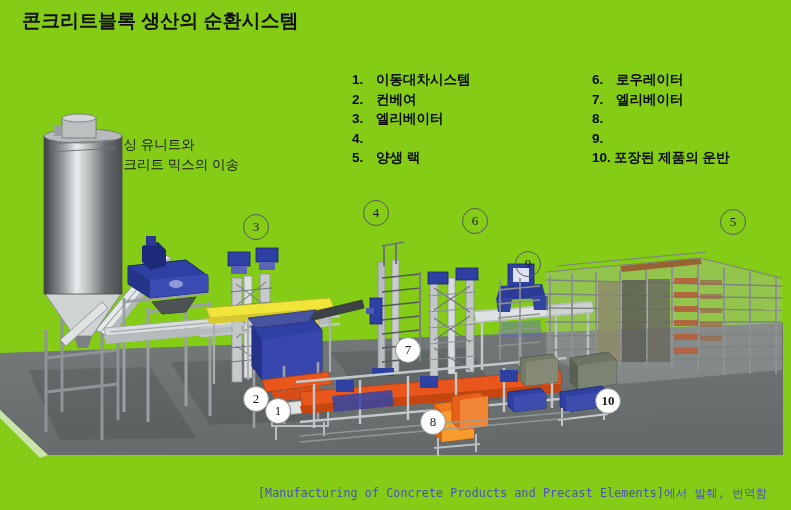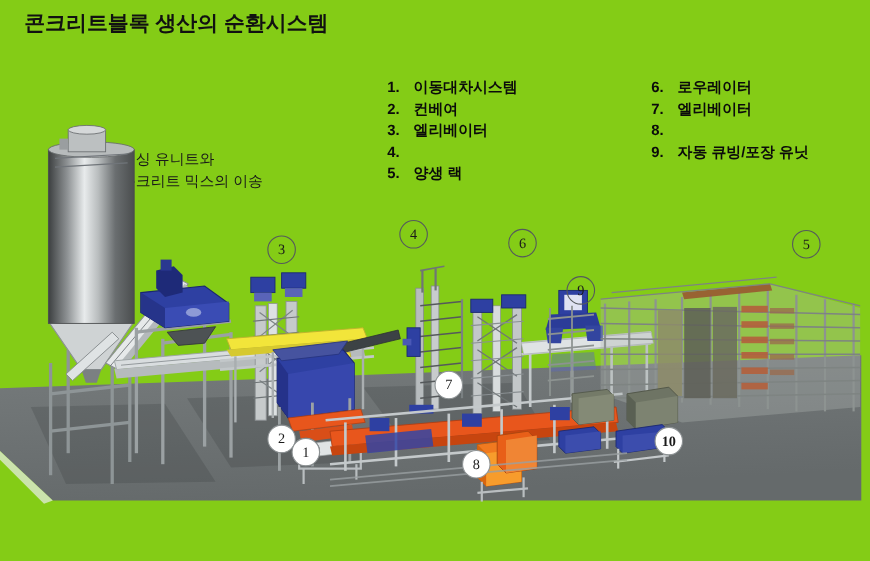--- a/index.html
+++ b/index.html
@@ -143,21 +143,24 @@
     </div>
     <div class="legend-item">
       <span class="legend-num">7.</span>
       <span>엘리베이터</span>
     </div>
     <div class="legend-item">
       <span class="legend-num">8.</span>
     </div>
     <div class="legend-item">
       <span class="legend-num">9.</span>
-      <span>자동 큐빙/포장 유닛</span>
+    </div>
+    <div class="legend-item">
+      <span class="legend-num wide">10.</span>
+      <span>포장된 제품의 운반</span>
     </div>
   </div>
 
   <div id="mix-note">믹싱 유니트와
 콘크리트 믹스의 이송</div>
 
   <div id="scene">
   <svg width="791" height="430" viewBox="0 0 791 430" xmlns="http://www.w3.org/2000/svg">
     <defs>
       <linearGradient id="siloGrad" x1="0" y1="0" x2="1" y2="0">
@@ -526,14 +529,15 @@
   <div class="callout" style="left:363px; top:200px;">4</div>
   <div class="callout" style="left:720px; top:209px;">5</div>
   <div class="callout" style="left:462px; top:208px;">6</div>
   <div class="callout onfloor" style="left:395px; top:337px;">7</div>
   <div class="callout onfloor" style="left:420px; top:409px;">8</div>
   <div class="callout" style="left:515px; top:251px;">9</div>
   <div class="callout onfloor" style="left:595px; top:388px;font-weight:bold;">10</div>
   <div class="callout onfloor" style="left:243px; top:386px;">2</div>
   <div class="callout onfloor" style="left:265px; top:398px;">1</div>
 
+  <div id="caption">[Manufacturing of Concrete Products and Precast Elements]에서 발췌, 번역함</div>
 
 </div>
 
 </body></html>

